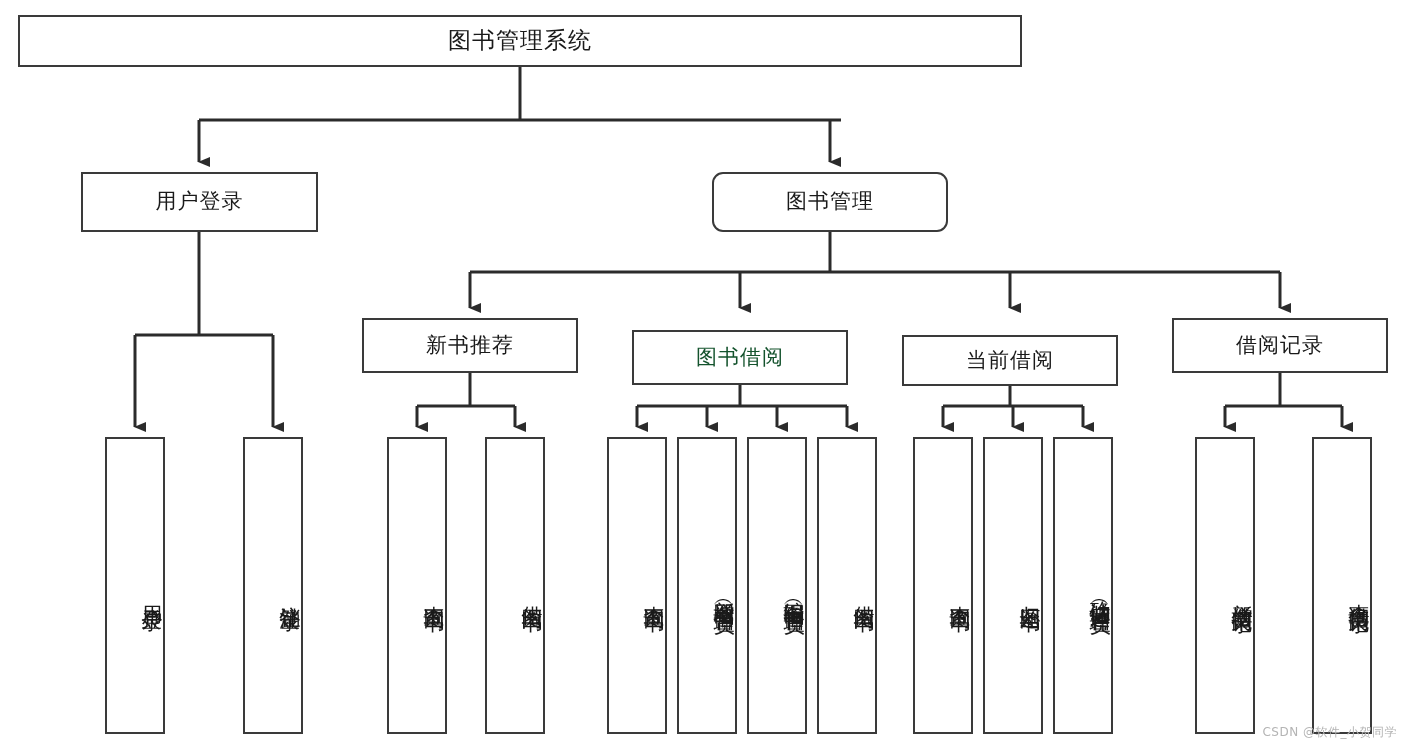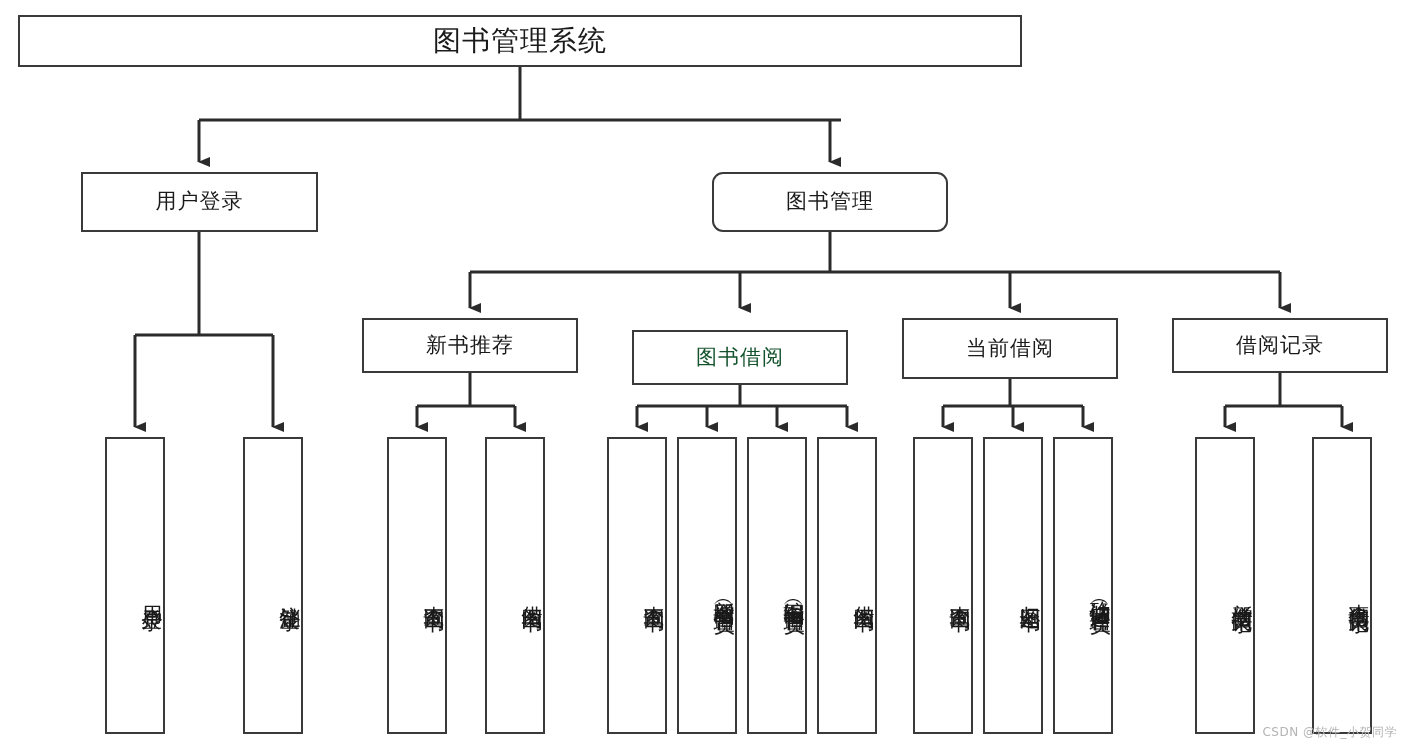--- a/index.html
+++ b/index.html
@@ -34,21 +34,21 @@
     align-items: center;
     justify-content: center;
     text-align: center;
   }
   .node.horiz {
     font-size: 21px;
     letter-spacing: 1px;
     line-height: 1.2;
   }
   .node.root {
-    font-size: 28px;
+    font-size: 23px;
   }
   .node.vert {
     writing-mode: vertical-rl;
     text-orientation: upright;
     align-items: flex-start;
     justify-content: center;
     padding-top: 14px;
     font-size: 21px;
     line-height: 1.12;
     letter-spacing: 2px;
@@ -134,21 +134,21 @@
       </div>
       <div class="node horiz" style="left: 712px; top: 172px; width: 236px; height: 60px; border-color: rgb(58, 58, 58); color: rgb(26, 26, 26); border-radius: 11px;">
         <span class="htxt">图书管理</span>
       </div>
       <div class="node horiz" style="left: 362px; top: 318px; width: 216px; height: 55px; border-color: rgb(58, 58, 58); color: rgb(26, 26, 26);">
         <span class="htxt">新书推荐</span>
       </div>
       <div class="node horiz" style="left: 632px; top: 330px; width: 216px; height: 55px; border-color: rgb(58, 58, 58); color: #14532d;">
         <span class="htxt">图书借阅</span>
       </div>
-      <div class="node horiz" style="left: 902px; top: 318px; width: 216px; height: 61px; border-color: rgb(58, 58, 58); color: rgb(26, 26, 26);">
+      <div class="node horiz" style="left: 902px; top: 335px; width: 216px; height: 51px; border-color: rgb(58, 58, 58); color: rgb(26, 26, 26);">
         <span class="htxt">当前借阅</span>
       </div>
       <div class="node horiz" style="left: 1172px; top: 318px; width: 216px; height: 55px; border-color: rgb(58, 58, 58); color: rgb(26, 26, 26);">
         <span class="htxt">借阅记录</span>
       </div>
       <div class="node vert" style="left: 105px; top: 437px; width: 60px; height: 297px; border-color: rgb(58, 58, 58); color: rgb(26, 26, 26);">
         <span class="vtxt">用户登录</span>
       </div>
       <div class="node vert" style="left: 243px; top: 437px; width: 60px; height: 297px; border-color: rgb(58, 58, 58); color: rgb(26, 26, 26);">
         <span class="vtxt">注销登录</span>

